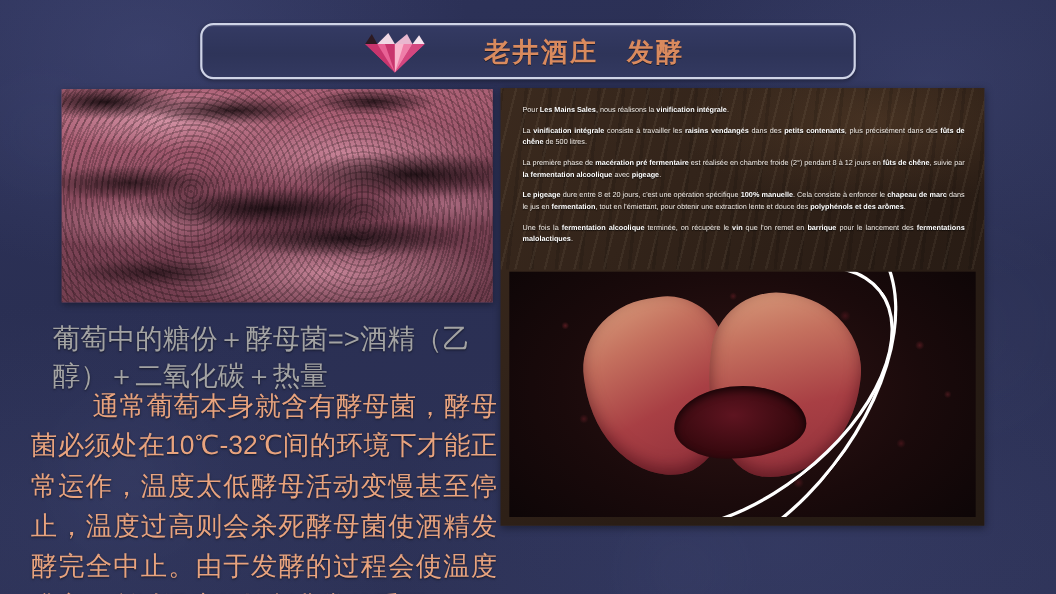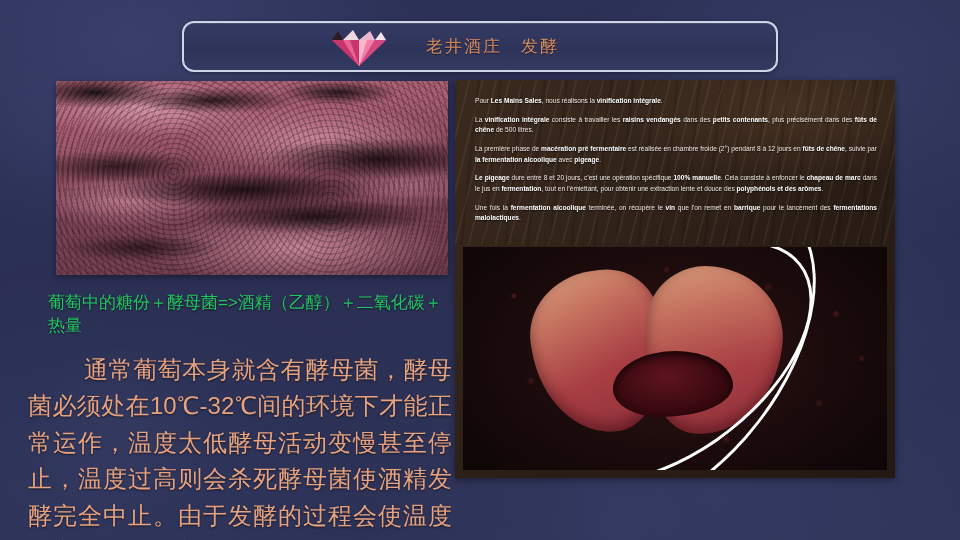--- a/index.html
+++ b/index.html
@@ -32,22 +32,22 @@
   
   .title-bar {
     position:absolute; left:182px; top:21px; width:596px; height:51px;
     border:2px solid #cfd4e6; border-radius:12px;
     background:linear-gradient(180deg,#343a63 0%,#2e3459 55%,#333960 100%);
     box-shadow:0 1px 4px rgba(0,0,0,0.35), inset 0 1px 0 rgba(255,255,255,0.10);
     display:flex; align-items:center;
   }
   .diamond-icon { width:66px; height:40px; margin-left:142px; flex:none; }
   .title-text {
-    margin-left:34px;
-    font-size:17px; font-weight:normal; letter-spacing:2px;
+    margin-left:48px;
+    font-size:24px; font-weight:bold; letter-spacing:2px;
     color:#d98a5e;
     text-shadow:0 1px 0 rgba(0,0,0,0.5);
     white-space:nowrap;
   }
 
   
   .photo-must {
     position:absolute; left:56px; top:81px; width:392px; height:194px;
     overflow:hidden;
     background:linear-gradient(175deg,#b0657a 0%,#a75d72 22%,#7d4356 55%,#6e3c4c 100%);
@@ -148,21 +148,21 @@
   .arc {
     position:absolute; border:3px solid #ffffff; border-radius:50%;
     border-color:#fff transparent transparent #fff;
   }
   .arc-1 { left:28px; top:6px; width:368px; height:212px; transform:rotate(128deg); }
   .arc-2 { left:52px; top:26px; width:320px; height:178px; transform:rotate(142deg); }
 
   
   .cn-eq {
     position:absolute; left:48px; top:292px; width:400px;
-    color:#22c55e; font-size:17px; line-height:1.34; font-weight:500;
+    color:#a3a3a3; font-size:25px; line-height:1.34; font-weight:500;
     text-shadow:0 1px 2px rgba(0,0,0,0.55);
   }
   .cn-body {
     position:absolute; left:28px; top:352px; width:424px;
     color:#e8a37e; font-size:24px; line-height:1.52; font-weight:500;
     text-indent:56px; text-align:justify;
     text-shadow:0 1px 2px rgba(0,0,0,0.55);
   }
 </style>
 </head>

